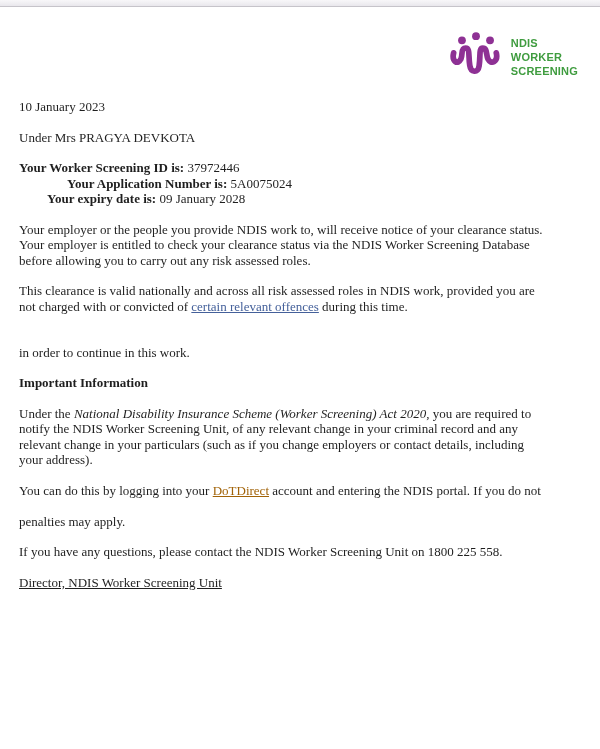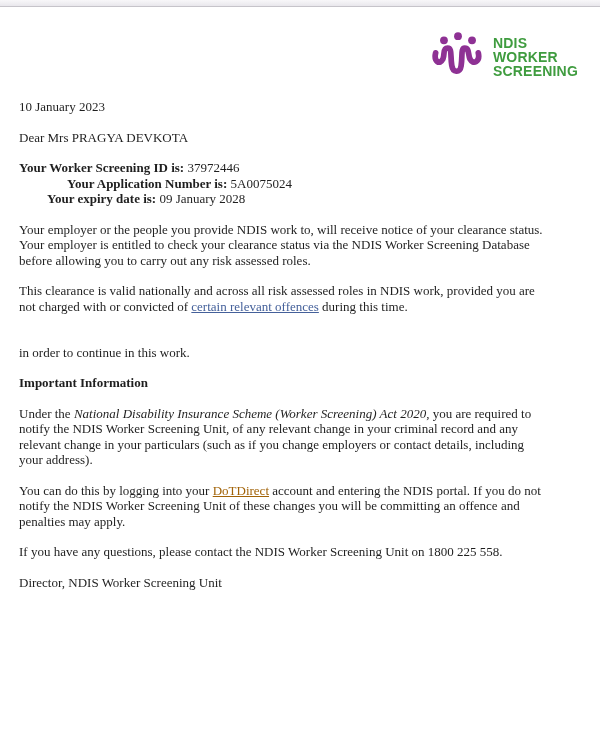--- a/index.html
+++ b/index.html
@@ -18,35 +18,35 @@
     border-bottom: 1px solid #c6c4ca;
   }
   .logo {
     position: absolute; top: 28px; right: 22px;
     display: flex; align-items: center; gap: 9px;
   }
   .logo-icon { width: 52px; height: 58px; display: block; }
   .logo-text {
     font-family: "Liberation Sans", sans-serif;
     font-weight: bold;
-    font-size: 14px;
+    font-size: 11px;
     line-height: 14px;
     letter-spacing: 0.2px;
   }
   .letter {
     position: absolute;
     left: 19px; top: 99px;
     width: 546px;
     font-size: 13px;
     line-height: 15.5px;
   }
   .letter p { margin: 0 0 15px 0; }
   .letter a { text-decoration: underline; cursor: pointer; }
   .letter p.sincerely { padding-left: 4px; }
-  .letter p.signature { margin-top: 4px; }
+  .letter p.signature { margin-top: 4px; text-decoration: underline; }
 </style>
 </head>
 <body>
 
 <div class="top-edge"></div>
 
 <div class="logo">
   <svg class="logo-icon" viewBox="0 0 100 96" color="#8e3194">
     <circle cx="23" cy="16" r="7.5" fill="currentColor"></circle>
     <circle cx="50" cy="8" r="7.5" fill="currentColor"></circle>
@@ -55,25 +55,25 @@
   </svg>
   <div class="logo-text" style="color: rgb(63, 156, 63);">
     <div>NDIS</div>
     <div>WORKER</div>
     <div>SCREENING</div>
   </div>
 </div>
 
 <div class="letter">
   <p>10 January 2023</p>
-  <p>Dear Mrs PRAGYA DEVKOTA</p>
+  <p>Under Mrs PRAGYA DEVKOTA</p>
   <div>
       <p><span style="font-weight: bold;">Your Worker Screening ID is:</span><span> 37972446</span><br><span style="font-weight: bold; margin-left: 48px;">Your Application Number is:</span><span> 5A0075024</span><br><span style="font-weight: bold; margin-left: 28px;">Your expiry date is:</span><span> 09 January 2028</span></p>
       <p><span>Your employer or the people you provide NDIS work to, will receive notice of your clearance status.</span><br><span>Your employer is entitled to check your clearance status via the NDIS Worker Screening Database</span><br><span>before allowing you to carry out any risk assessed roles.</span></p>
       <p><span>This clearance is valid nationally and across all risk assessed roles in NDIS work, provided you are</span><br><span>not charged with or convicted of </span><a href="#" style="color: rgb(68, 96, 154);">certain relevant offences</a><span> during this time.</span></p>
       <p><br><span>in order to continue in this work.</span></p>
       <p><span style="font-weight: bold;">Important Information</span></p>
       <p><span>Under the </span><span style="font-style: italic;">National Disability Insurance Scheme (Worker Screening) Act 2020</span><span>, you are required to</span><br><span>notify the NDIS Worker Screening Unit, of any relevant change in your criminal record and any</span><br><span>relevant change in your particulars (such as if you change employers or contact details, including</span><br><span>your address).</span></p>
-      <p><span>You can do this by logging into your </span><a href="#" style="color: #a16207;">DoTDirect</a><span> account and entering the NDIS portal. If you do not</span><br><span>notify the NDIS Worker Screening Unit of these changes you will be committing an offence and</span><br><span>penalties may apply.</span></p>
+      <p><span>You can do this by logging into your </span><a href="#" style="color: #a16207;">DoTDirect</a><span> account and entering the NDIS portal. If you do not</span><br><br><span>penalties may apply.</span></p>
       <p><span>If you have any questions, please contact the NDIS Worker Screening Unit on 1800 225 558.</span></p>
       <p class="signature"><span>Director, NDIS Worker Screening Unit</span></p>
     </div>
 </div>
 
 </body></html>

